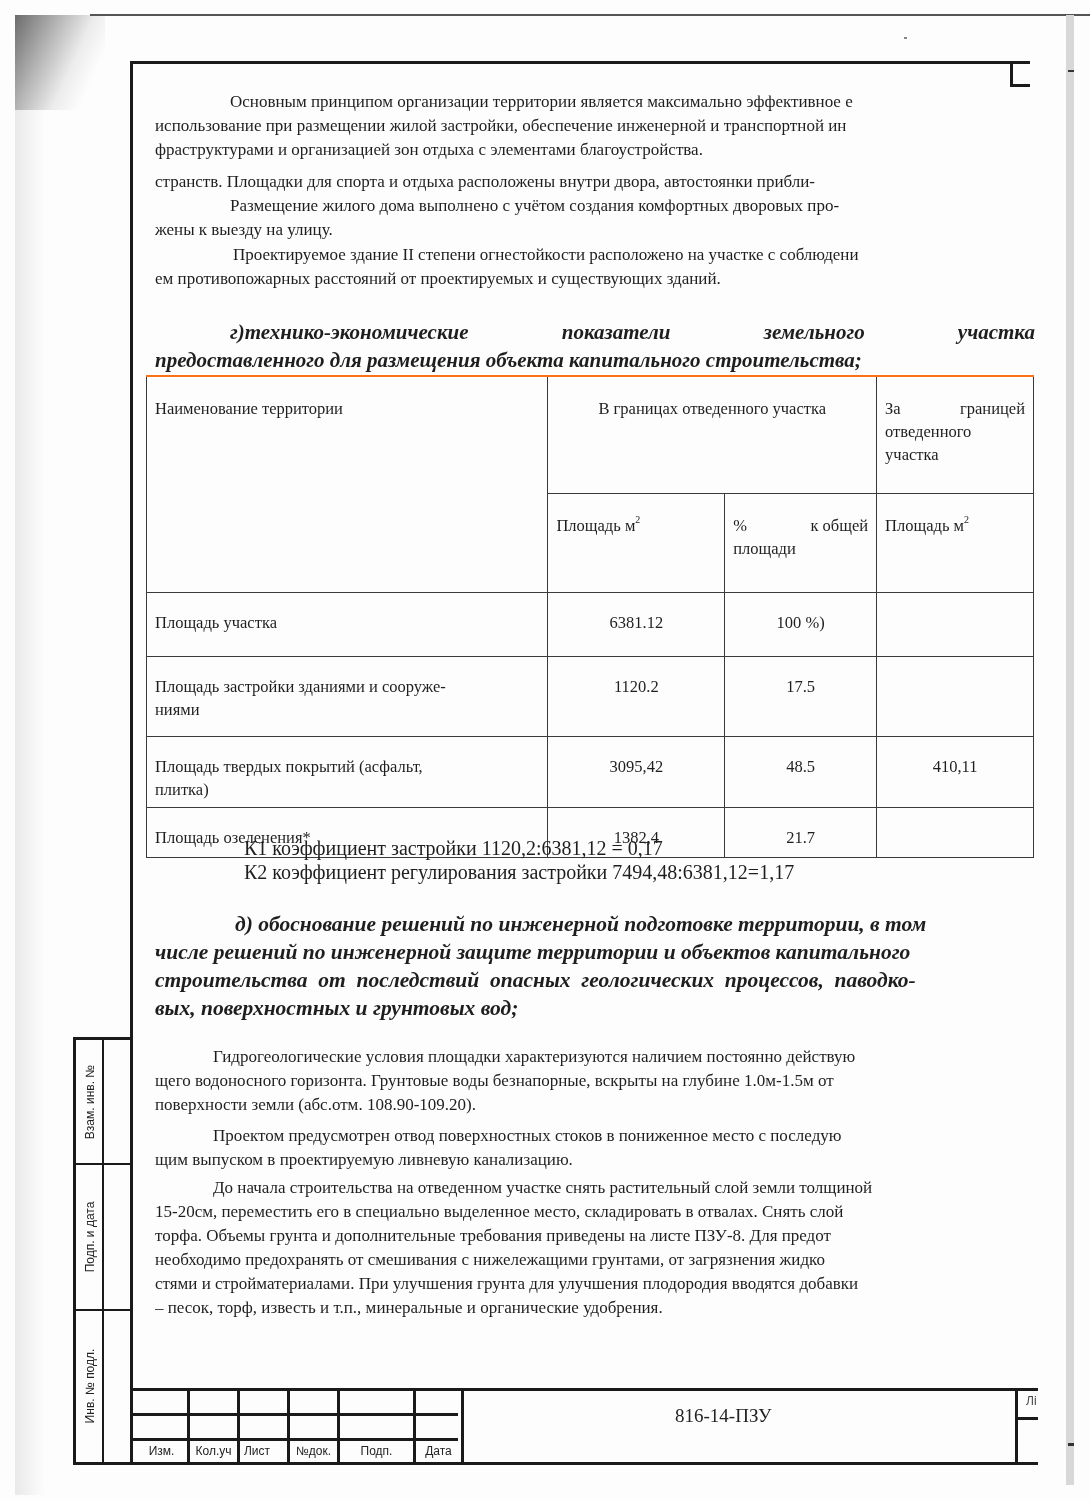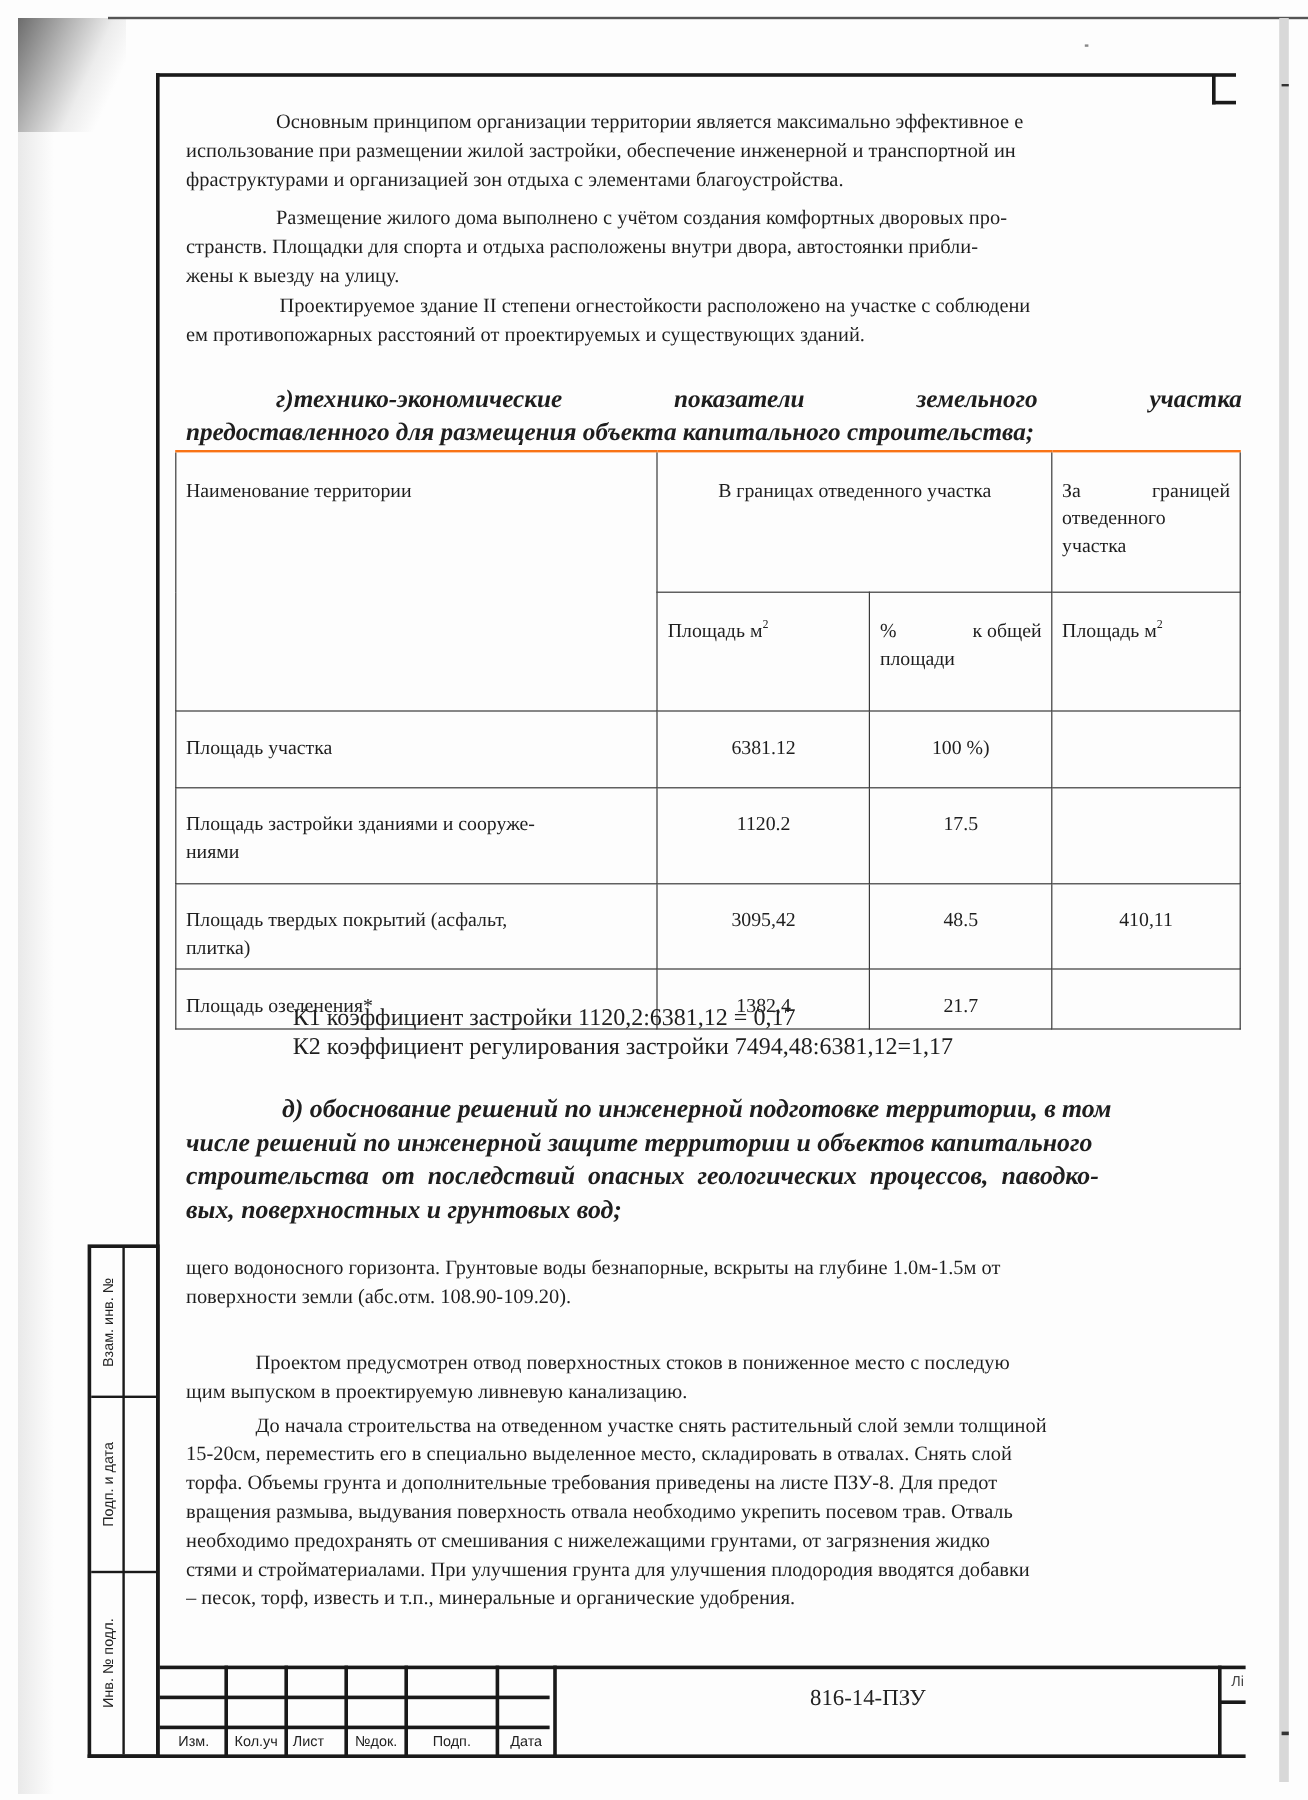--- a/index.html
+++ b/index.html
@@ -107,22 +107,22 @@
 <div class="frame-left"></div>
 <div class="frame-bottom"></div>
 <div class="corner-mark"></div>
 
 <div class="para" style="top:90px;">
   <span class="line indent">Основным принципом организации территории является максимально эффективное е</span>
   <span class="line">использование при размещении жилой застройки, обеспечение инженерной и транспортной ин</span>
   <span class="line">фраструктурами и организацией зон отдыха с элементами благоустройства.</span>
 </div>
 <div class="para" style="top:170px;">
+  <span class="line">странств. Площадки для спорта и отдыха расположены внутри двора, автостоянки прибли-</span>
   <span class="line indent">Размещение жилого дома выполнено с учётом создания комфортных дворовых про-</span>
-  <span class="line">странств. Площадки для спорта и отдыха расположены внутри двора, автостоянки прибли-</span>
   <span class="line">жены к выезду на улицу.</span>
 </div>
 <div class="para" style="top:243px;">
   <span class="line indent" style="padding-left:78px;">Проектируемое здание II степени огнестойкости расположено на участке с соблюдени</span>
   <span class="line">ем противопожарных расстояний от проектируемых и существующих зданий.</span>
 </div>
 
 <div class="heading" style="top:318px;">
   <span class="line spread">
     <span>г)технико-экономические</span>
@@ -199,32 +199,32 @@
 <div class="coef" style="top:860px;">К2 коэффициент регулирования застройки 7494,48:6381,12=1,17</div>
 
 <div class="heading" style="top:910px; font-size:21.5px;">
   <span class="line" style="padding-left:80px;">д) обоснование решений по инженерной подготовке территории, в том</span>
   <span class="line">числе решений по инженерной защите территории и объектов капитального</span>
   <span class="line" style="white-space:pre;">строительства  от  последствий  опасных  геологических  процессов,  паводко-</span>
   <span class="line">вых, поверхностных и грунтовых вод;</span>
 </div>
 
 <div class="para" style="top:1045px;">
+  <span class="line" style="padding-left:58px;">Гидрогеологические условия площадки характеризуются наличием постоянно действую</span>
   <span class="line">щего водоносного горизонта. Грунтовые воды безнапорные, вскрыты на глубине 1.0м-1.5м от</span>
   <span class="line">поверхности земли (абс.отм. 108.90-109.20).</span>
 </div>
 <div class="para" style="top:1124px;">
   <span class="line" style="padding-left:58px;">Проектом предусмотрен отвод поверхностных стоков в пониженное место с последую</span>
   <span class="line">щим выпуском в проектируемую ливневую канализацию.</span>
 </div>
 <div class="para" style="top:1176px;">
   <span class="line" style="padding-left:58px;">До начала строительства на отведенном участке снять растительный слой земли толщиной</span>
   <span class="line">15-20см, переместить его в специально выделенное место, складировать в отвалах. Снять слой</span>
   <span class="line">торфа. Объемы  грунта и дополнительные требования приведены на листе ПЗУ-8. Для предот</span>
-  <span class="line">вращения размыва, выдувания поверхность отвала необходимо укрепить посевом трав. Отваль</span>
   <span class="line">необходимо предохранять от смешивания с нижележащими грунтами, от загрязнения жидко</span>
   <span class="line">стями и стройматериалами. При улучшения грунта для улучшения плодородия вводятся добавки</span>
   <span class="line">– песок, торф, известь и т.п., минеральные и органические удобрения.</span>
 </div>
 
 <div class="stamp-left">
   <div class="col-line"></div>
   <div class="row-line" style="top:123px;"></div>
   <div class="row-line" style="top:269px;"></div>
   <div class="vlabel" style="top:0; height:123px;">

